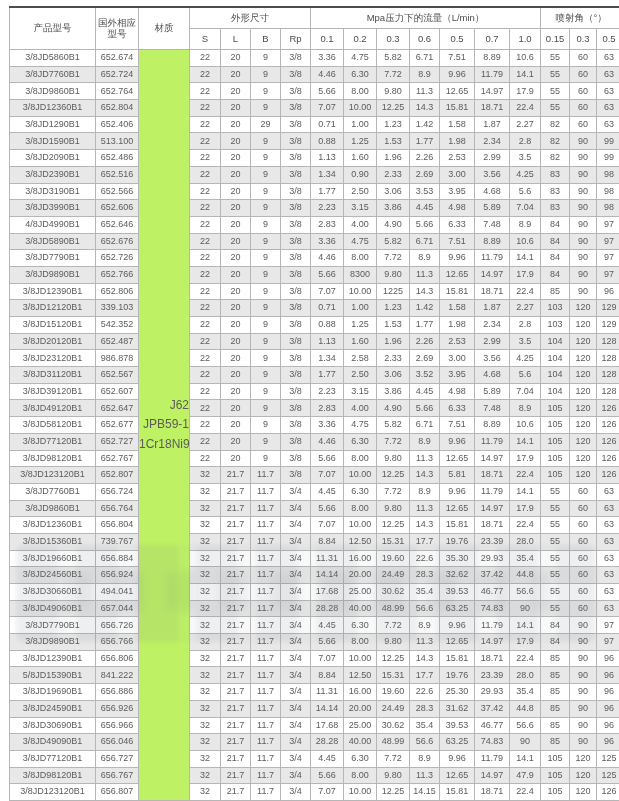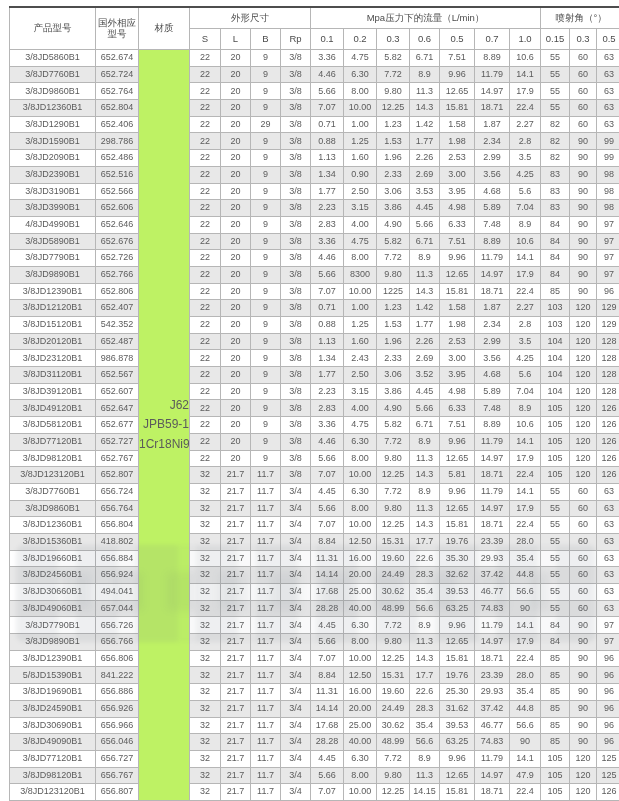--- a/index.html
+++ b/index.html
@@ -160,21 +160,21 @@
           <td>1.42</td>
           <td>1.58</td>
           <td>1.87</td>
           <td>2.27</td>
           <td>82</td>
           <td>60</td>
           <td>63</td>
         </tr>
         <tr class="shaded">
           <td>3/8JD1590B1</td>
-          <td>298.786</td>
+          <td>513.100</td>
           <td>22</td>
           <td>20</td>
           <td>9</td>
           <td>3/8</td>
           <td>0.88</td>
           <td>1.25</td>
           <td>1.53</td>
           <td>1.77</td>
           <td>1.98</td>
           <td>2.34</td>
@@ -340,21 +340,21 @@
           <td>14.3</td>
           <td>15.81</td>
           <td>18.71</td>
           <td>22.4</td>
           <td>85</td>
           <td>90</td>
           <td>96</td>
         </tr>
         <tr class="shaded">
           <td>3/8JD12120B1</td>
-          <td>652.407</td>
+          <td>339.103</td>
           <td>22</td>
           <td>20</td>
           <td>9</td>
           <td>3/8</td>
           <td>0.71</td>
           <td>1.00</td>
           <td>1.23</td>
           <td>1.42</td>
           <td>1.58</td>
           <td>1.87</td>
@@ -400,21 +400,21 @@
           <td>128</td>
         </tr>
         <tr>
           <td>3/8JD23120B1</td>
           <td>986.878</td>
           <td>22</td>
           <td>20</td>
           <td>9</td>
           <td>3/8</td>
           <td>1.34</td>
-          <td>2.43</td>
+          <td>2.58</td>
           <td>2.33</td>
           <td>2.69</td>
           <td>3.00</td>
           <td>3.56</td>
           <td>4.25</td>
           <td>104</td>
           <td>120</td>
           <td>128</td>
         </tr>
         <tr class="shaded">
@@ -592,21 +592,21 @@
           <td>14.3</td>
           <td>15.81</td>
           <td>18.71</td>
           <td>22.4</td>
           <td>55</td>
           <td>60</td>
           <td>63</td>
         </tr>
         <tr class="shaded">
           <td>3/8JD15360B1</td>
-          <td>418.802</td>
+          <td>739.767</td>
           <td>32</td>
           <td>21.7</td>
           <td>11.7</td>
           <td>3/4</td>
           <td>8.84</td>
           <td>12.50</td>
           <td>15.31</td>
           <td>17.7</td>
           <td>19.76</td>
           <td>23.39</td>

